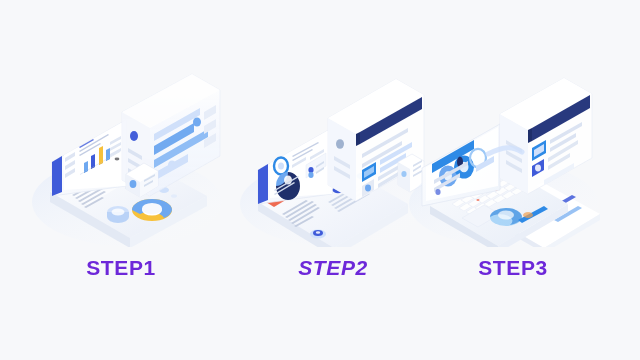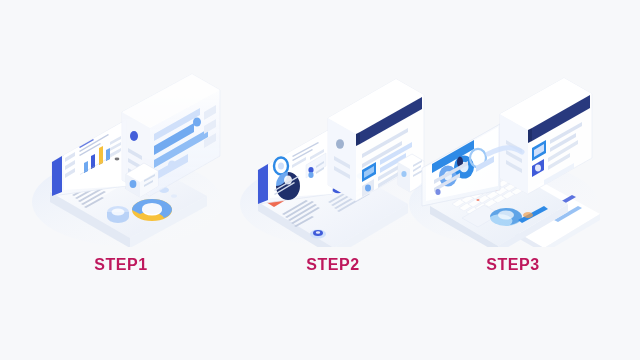--- a/index.html
+++ b/index.html
@@ -40,28 +40,28 @@
     height: 185px;
   }
   .art svg { display: block; width: 210px; height: 185px; }
 
   .step-label {
     position: absolute;
     top: 256px;
     left: 0;
     width: 210px;
     text-align: center;
-    font-size: 16px;
+    font-size: 21px;
     font-weight: bold;
     letter-spacing: 0.6px;
-    color: #be185d;
+    color: #6d28d9;
     font-family: "Liberation Sans", sans-serif;
   }
   .g1 .step-label { transform: translateX(-6px); }
-  .g2 .step-label { transform: translateX(-4px); }
+  .g2 .step-label { transform: translateX(-4px); font-style: italic; }
   .g3 .step-label { transform: translateX(4px); }
 </style>
 </head>
 <body style="background: rgb(247, 248, 250);">
 
 <div id="stage">
 
   <div class="step-group g1">
     <div class="art">
       <svg viewBox="0 0 210 185" xmlns="http://www.w3.org/2000/svg">

